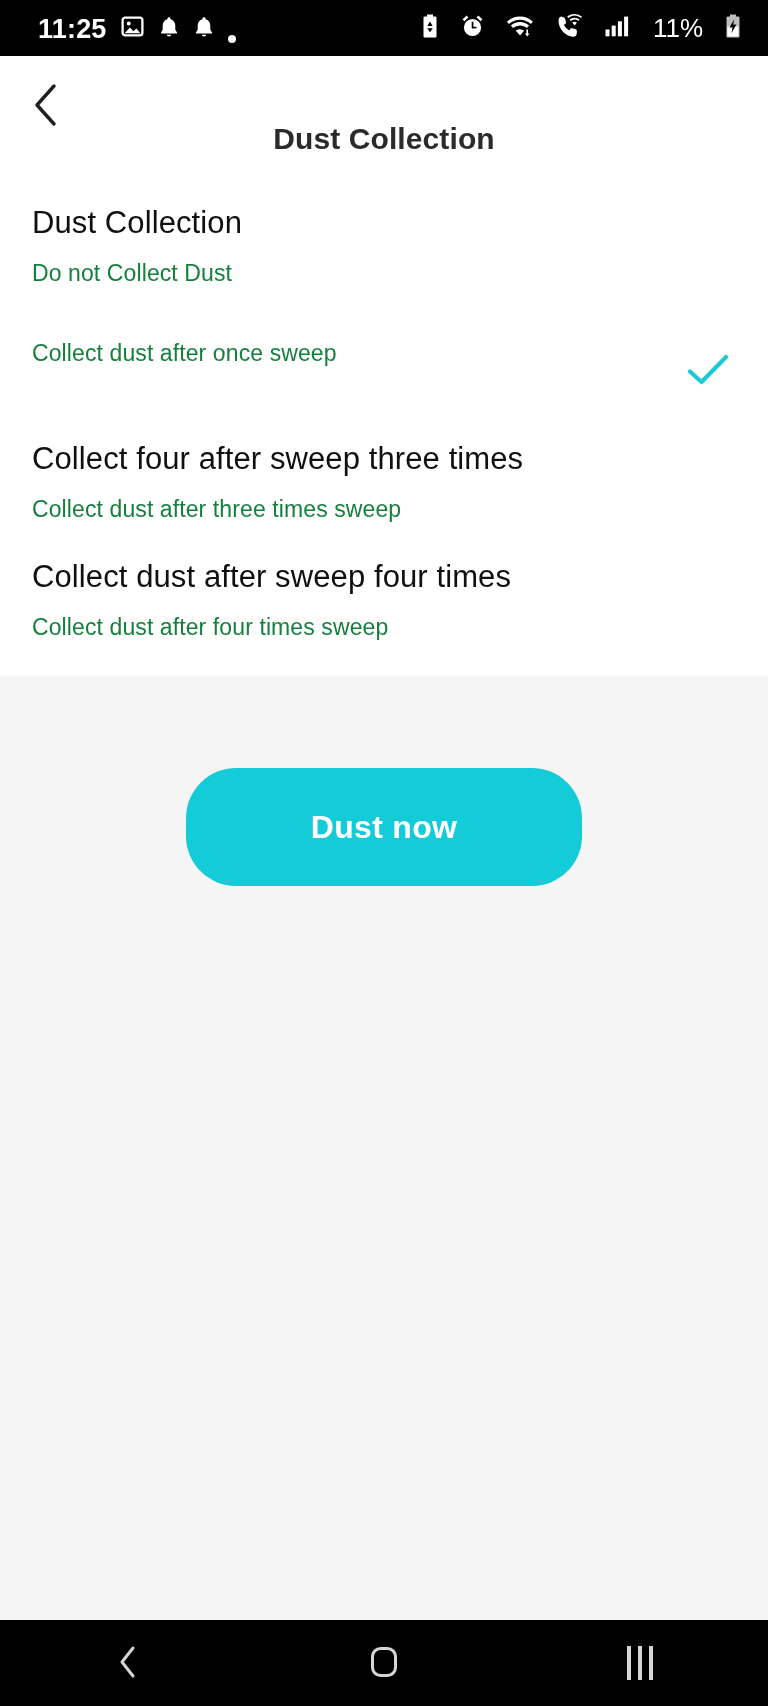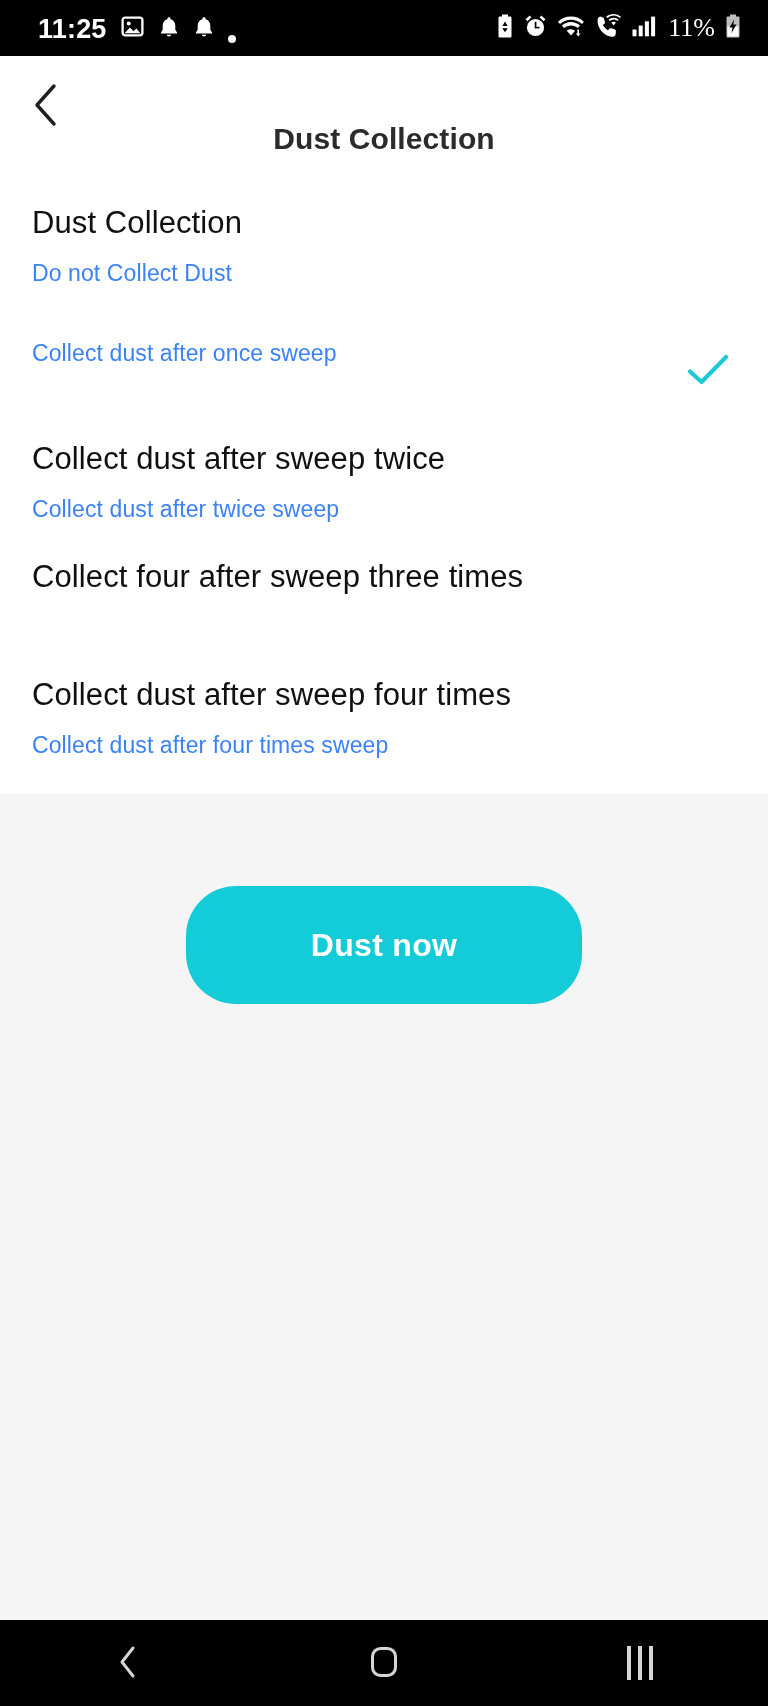--- a/index.html
+++ b/index.html
@@ -41,22 +41,21 @@
   .status-clock {
     font-size: 27px;
     font-weight: 600;
     letter-spacing: 0.2px;
     color: #ffffff;
     line-height: 1;
   }
   .status-right {
     display: flex;
     align-items: center;
-    gap: 9px;
-    font-family: Liberation Serif, serif;
+    gap: 21px;
   }
   .battery-pct {
     font-size: 26px;
     font-weight: 500;
     color: #ffffff;
     line-height: 1;
     margin-left: 2px;
   }
   .sicon { display: block; }
   .dot-icon {
@@ -116,21 +115,21 @@
   .option-title {
     font-size: 31px;
     font-weight: 400;
     color: #101010;
     line-height: 1.24;
     letter-spacing: 0.1px;
   }
   .option-sub {
     font-size: 23px;
     font-weight: 400;
-    color: #3b82f6;
+    color: #15803d;
     line-height: 1.3;
     margin-top: 17px;
     letter-spacing: 0.1px;
   }
   .check-wrap {
     width: 56px;
     height: 56px;
     display: flex;
     align-items: center;
     justify-content: center;
@@ -311,61 +310,49 @@
       </div>
       <div class="check-wrap">
         <span>
           <svg width="42" height="34" viewBox="0 0 42 34">
               <path d="M3 18.5L14.5 29 39 4" fill="none" stroke="#1ec9d6" stroke-width="4.2" stroke-linecap="round" stroke-linejoin="round"></path>
             </svg>
         </span>
       </div>
     </div>
 
+
     <div class="option-row">
       <div class="option-texts">
-        <div class="option-title">Collect dust after sweep twice</div>
-        <div class="option-sub">Collect dust after twice sweep</div>
+        <div class="option-title">Collect four after sweep three times</div>
+        <div class="option-sub">Collect dust after three times sweep</div>
       </div>
       <div class="check-wrap hidden">
         <span>
           <svg width="42" height="34" viewBox="0 0 42 34">
               <path d="M3 18.5L14.5 29 39 4" fill="none" stroke="#1ec9d6" stroke-width="4.2" stroke-linecap="round" stroke-linejoin="round"></path>
             </svg>
         </span>
       </div>
     </div>
 
     <div class="option-row">
       <div class="option-texts">
-        <div class="option-title">Collect four after sweep three times</div>
+        <div class="option-title">Collect dust after sweep four times</div>
+        <div class="option-sub">Collect dust after four times sweep</div>
       </div>
       <div class="check-wrap hidden">
         <span>
           <svg width="42" height="34" viewBox="0 0 42 34">
               <path d="M3 18.5L14.5 29 39 4" fill="none" stroke="#1ec9d6" stroke-width="4.2" stroke-linecap="round" stroke-linejoin="round"></path>
             </svg>
         </span>
       </div>
     </div>
 
-    <div class="option-row">
-      <div class="option-texts">
-        <div class="option-title">Collect dust after sweep four times</div>
-        <div class="option-sub">Collect dust after four times sweep</div>
-      </div>
-      <div class="check-wrap hidden">
-        <span>
-          <svg width="42" height="34" viewBox="0 0 42 34">
-              <path d="M3 18.5L14.5 29 39 4" fill="none" stroke="#1ec9d6" stroke-width="4.2" stroke-linecap="round" stroke-linejoin="round"></path>
-            </svg>
-        </span>
-      </div>
-    </div>
-
   </div>
 
   <div class="bottom-panel">
     <button class="primary-btn">Dust now</button>
   </div>
 
   <div class="nav-bar">
     <button class="nav-btn">
       <span>
         <svg width="22" height="34" viewBox="0 0 22 34">

